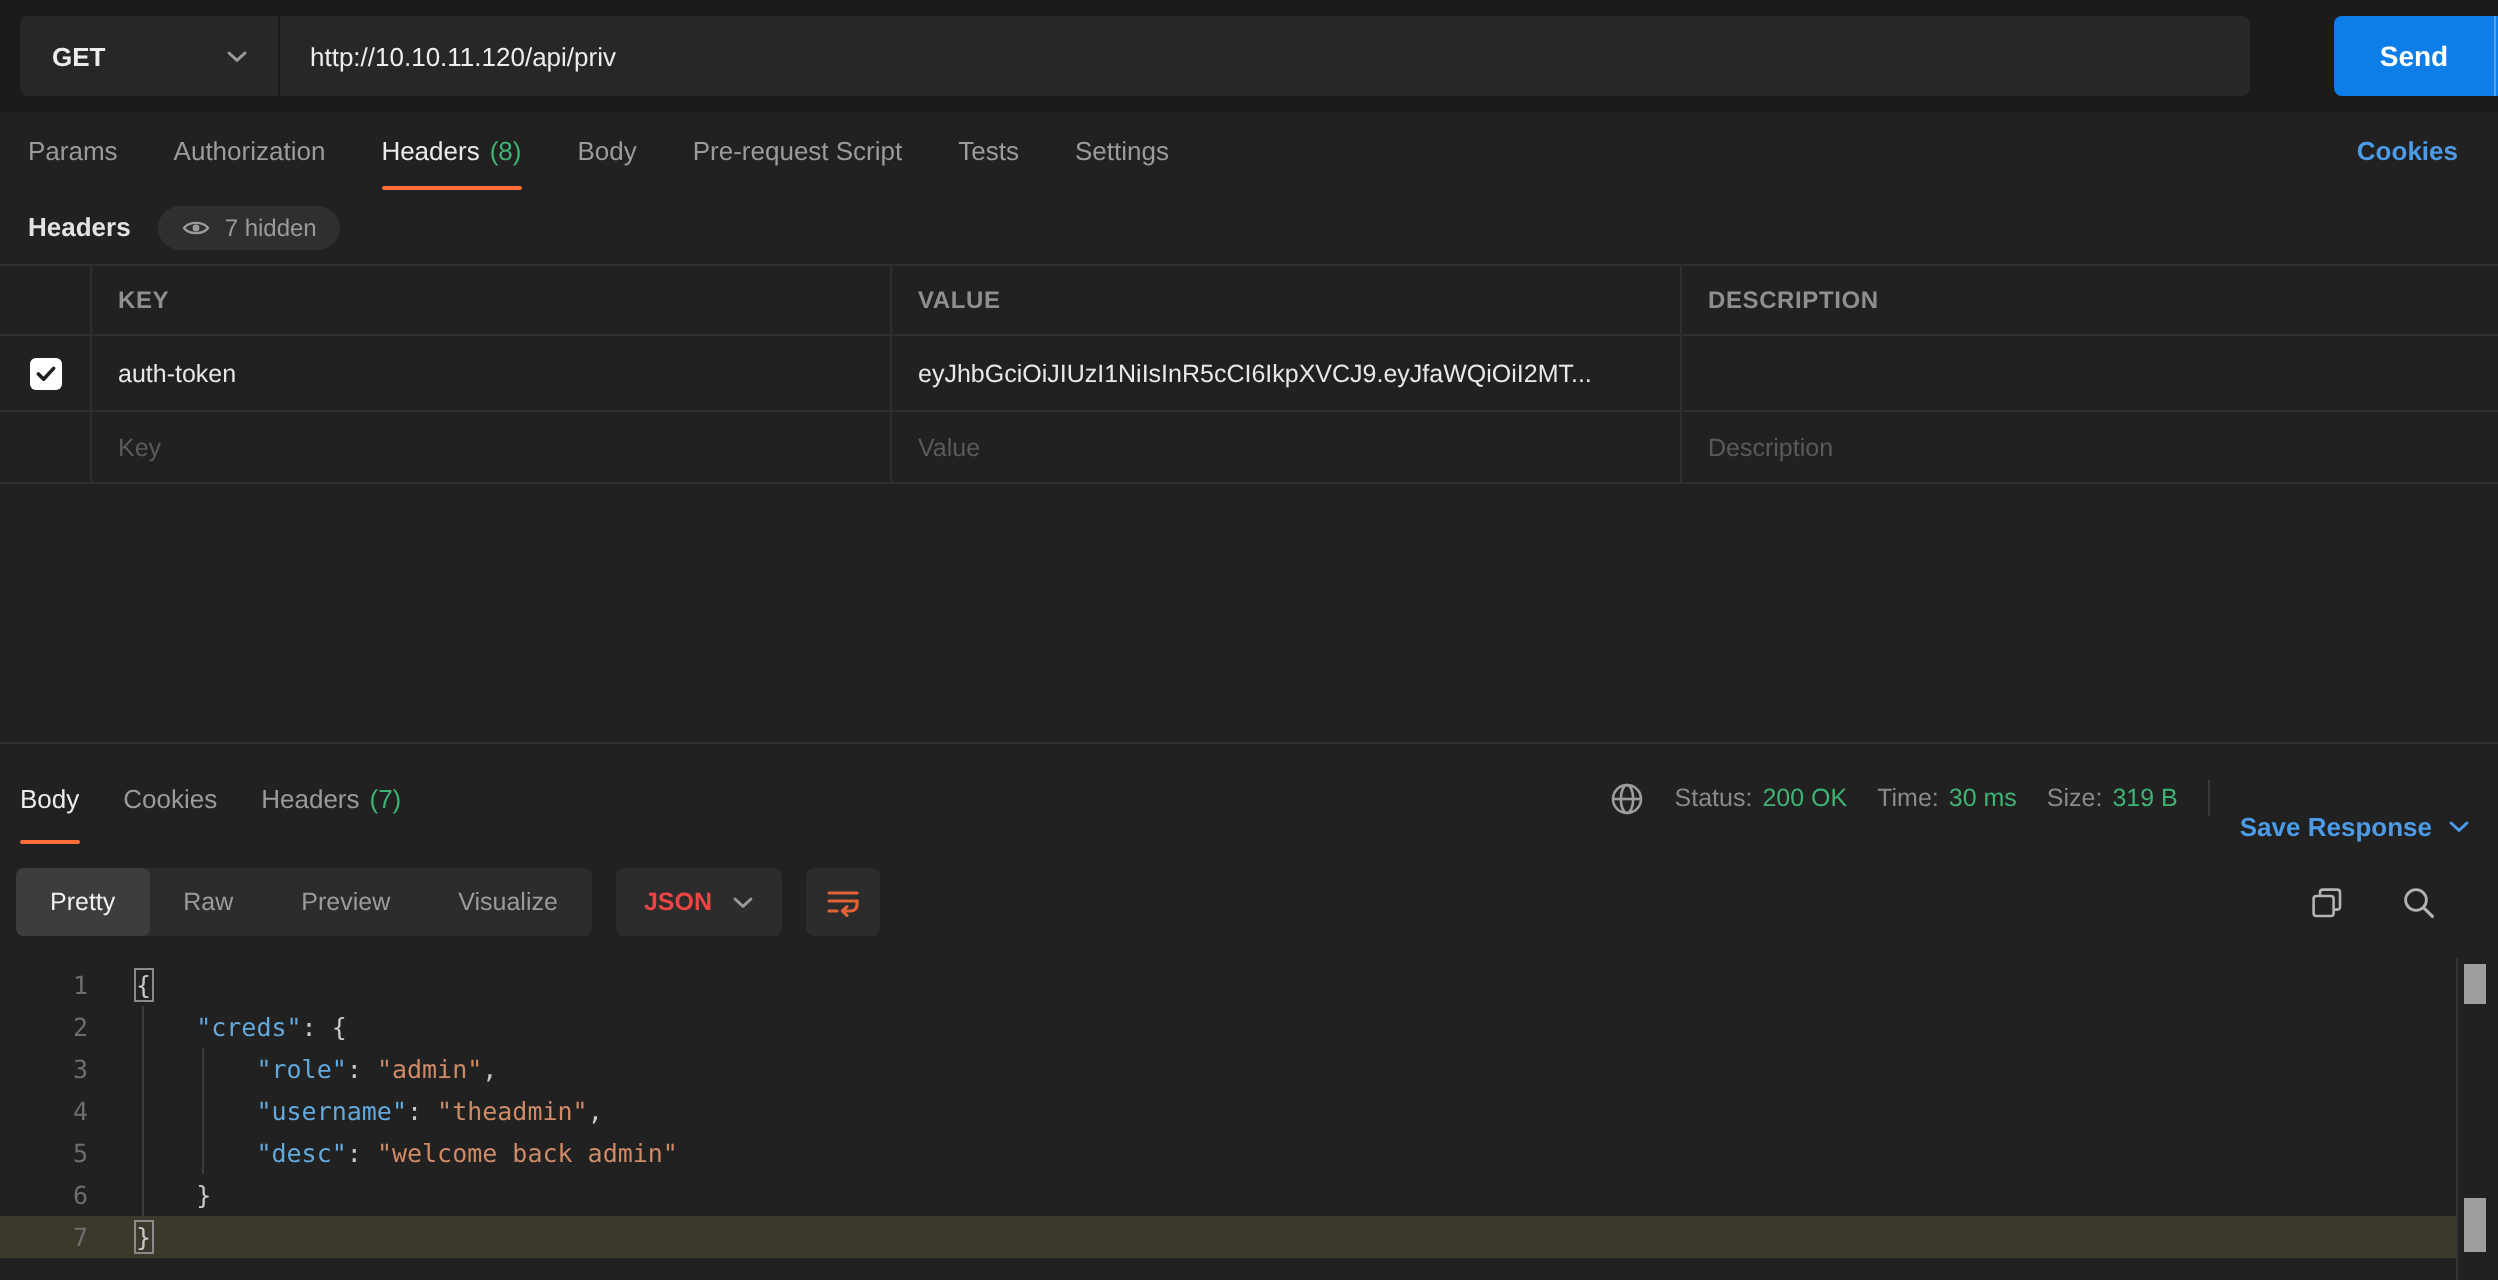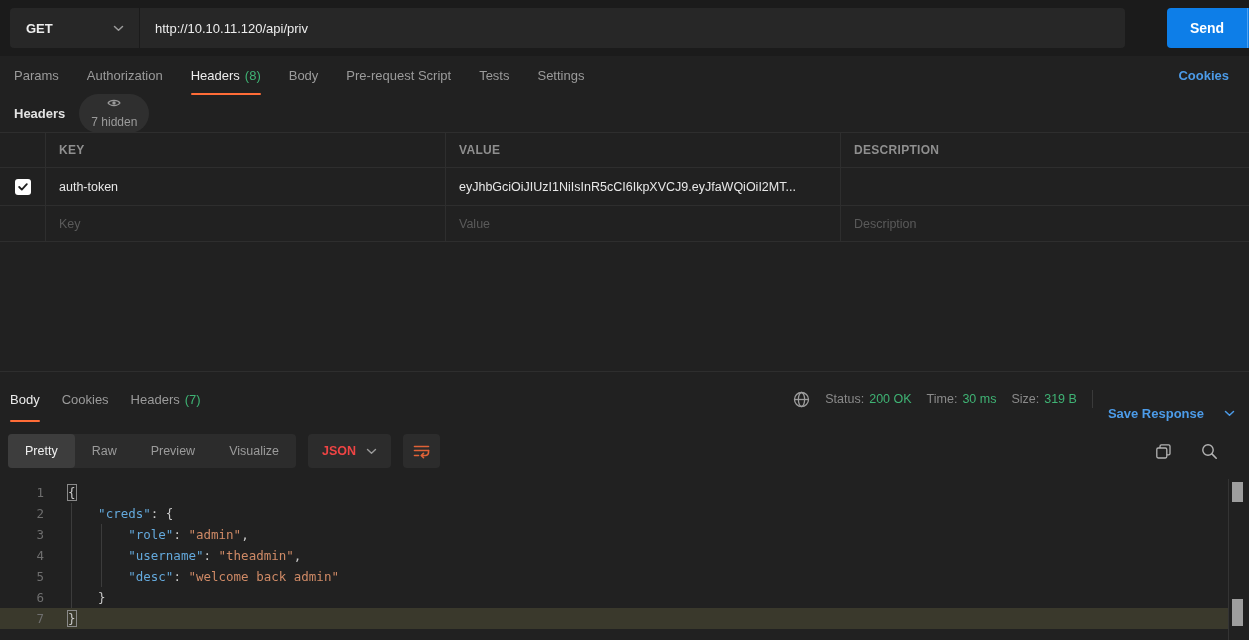--- a/index.html
+++ b/index.html
@@ -27,21 +27,21 @@
   .tab{position:relative;display:flex;align-items:center;margin-right:28px;font-size:13px;color:#9b9b9b;cursor:pointer;white-space:nowrap;}
   .tab .count{color:var(--green);margin-left:5px;}
   .tab.active{color:#ececec;}
   .tab.active::after{content:"";position:absolute;left:0;right:0;bottom:0;height:2px;background:var(--accent);border-radius:1px;}
   .cookies-link{margin-left:auto;align-self:center;color:var(--link);font-size:13px;font-weight:600;padding-right:6px;cursor:pointer;}
 
   
   .subheader{position:absolute;top:95px;left:0;width:100%;height:37px;display:flex;align-items:center;padding:0 14px;}
   .subheader-title{font-size:13px;font-weight:600;color:#e3e3e3;}
   .hidden-pill{margin-left:14px;background:#2f2f2f;border-radius:20px;padding:4px 12px;display:flex;align-items:center;gap:7px;
-               color:#9b9b9b;font-size:12px;cursor:pointer;flex-direction:column;}
+               color:#9b9b9b;font-size:12px;cursor:pointer;}
 
   
   .htable{position:absolute;top:132px;left:0;width:100%;font-size:12.5px;}
   .trow{display:flex;align-items:stretch;border-bottom:1px solid #2e2e2e;width:100%;}
   .thead{height:36px;border-top:1px solid #2e2e2e;color:#8f8f8f;font-weight:700;font-size:12px;letter-spacing:.3px;}
   .tr-data{height:38px;color:#e8e8e8;}
   .tr-empty{height:36px;color:#5a5a5a;}
   .c0{width:45px;display:flex;align-items:center;justify-content:center;flex:none;}
   .c1{width:400px;flex:none;border-left:1px solid #2e2e2e;display:flex;align-items:center;padding-left:13px;}
   .c2{width:395px;flex:none;border-left:1px solid #2e2e2e;display:flex;align-items:center;padding-left:13px;white-space:nowrap;overflow:hidden;}
@@ -56,21 +56,21 @@
   
   .response{position:absolute;top:371px;left:0;width:100%;height:269px;border-top:1px solid #2e2e2e;}
   .resp-tabs{height:54px;display:flex;align-items:center;padding:0 14px 0 10px;}
   .resp-tabs .tab{height:100%;margin-right:22px;}
   .resp-tabs .tab.active::after{bottom:4px;}
   .resp-meta{margin-left:auto;display:flex;align-items:center;gap:15px;font-size:12.5px;}
   .meta-item{display:flex;align-items:center;gap:5px;}
   .meta-label{color:#8a8a8a;}
   .meta-value{color:var(--green);}
   .meta-divider{width:1px;height:18px;background:#3a3a3a;}
-  .save-response{display:flex;align-items:center;gap:20px;color:var(--link);font-weight:600;font-size:13px;cursor:pointer;margin-top:28px;}
+  .save-response{display:flex;align-items:center;gap:8px;color:var(--link);font-weight:600;font-size:13px;cursor:pointer;margin-top:28px;}
 
   .resp-toolbar{margin:8px 8px 0 8px;height:34px;display:flex;align-items:center;gap:12px;}
   .segmented{display:flex;background:#2c2c2c;border-radius:4px;height:34px;align-items:stretch;}
   .seg-item{padding:0 17px;display:flex;align-items:center;font-size:12.5px;color:#9b9b9b;cursor:pointer;border-radius:4px;}
   .seg-item.active{background:#3d3d3d;color:#f0f0f0;}
   .format-dd{height:34px;background:#2c2c2c;border-radius:4px;padding:0 14px;display:flex;align-items:center;gap:10px;
              color:#ef4444;font-size:12.5px;font-weight:600;cursor:pointer;}
   .wrap-btn{width:37px;height:34px;background:#2c2c2c;border-radius:4px;display:flex;align-items:center;justify-content:center;cursor:pointer;}
   .resp-icons{margin-left:auto;display:flex;align-items:center;gap:29px;padding-right:23px;color:#b3b3b3;}
   .icon-btn{cursor:pointer;display:flex;align-items:center;}

